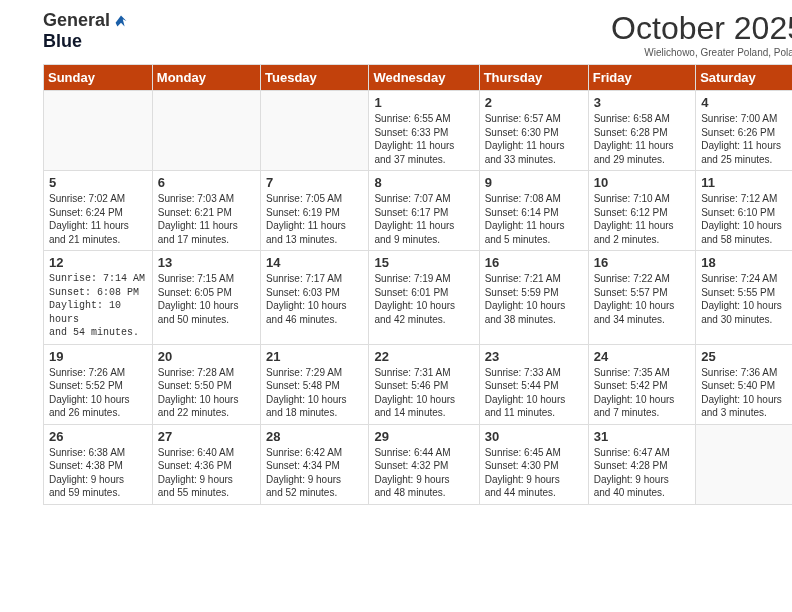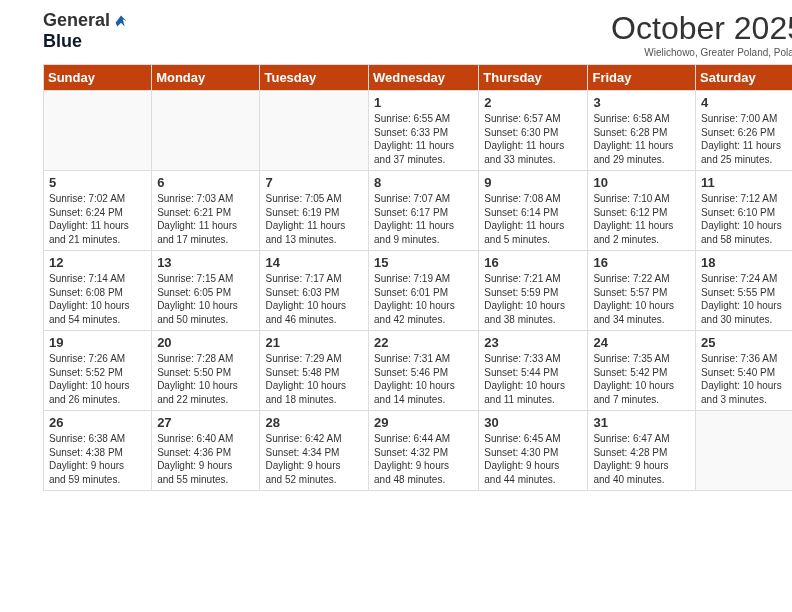--- a/index.html
+++ b/index.html
@@ -213,21 +213,21 @@
             <span class="day-num">11</span>
             <div class="day-info" style="white-space: pre-line;">Sunrise: 7:12 AM
 Sunset: 6:10 PM
 Daylight: 10 hours
 and 58 minutes.</div>
           </td>
         </tr>
         <tr>
           <td>
             <span class="day-num">12</span>
-            <div class="day-info" style="white-space: pre-line;">Sunrise: 7:14 AM
+            <div class="day-info" style="white-space: pre-line; font-family: Liberation Mono, monospace;">Sunrise: 7:14 AM
 Sunset: 6:08 PM
 Daylight: 10 hours
 and 54 minutes.</div>
           </td>
           <td>
             <span class="day-num">13</span>
             <div class="day-info" style="white-space: pre-line;">Sunrise: 7:15 AM
 Sunset: 6:05 PM
 Daylight: 10 hours
 and 50 minutes.</div>

